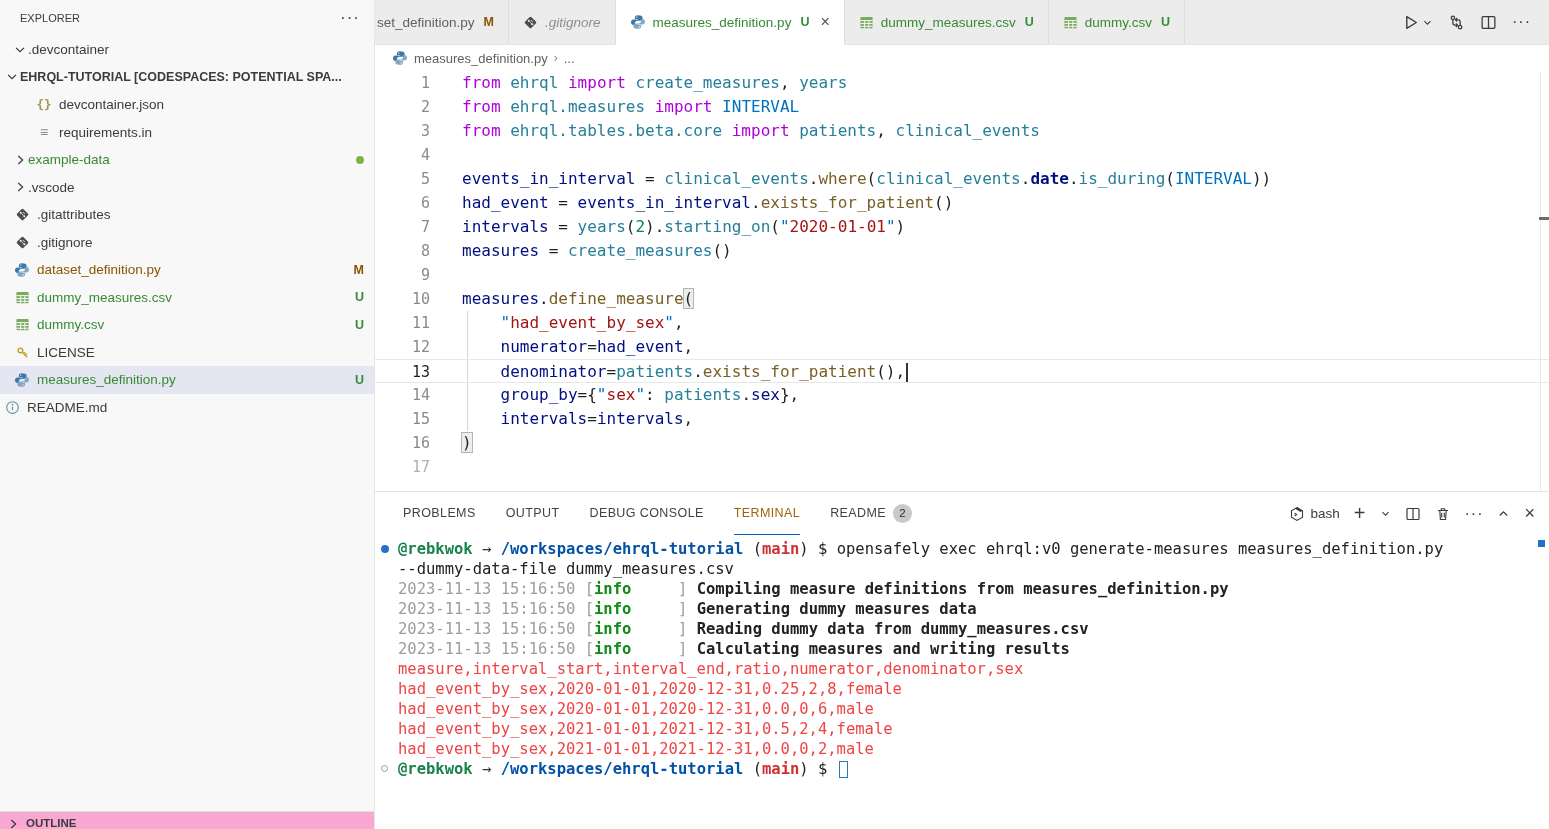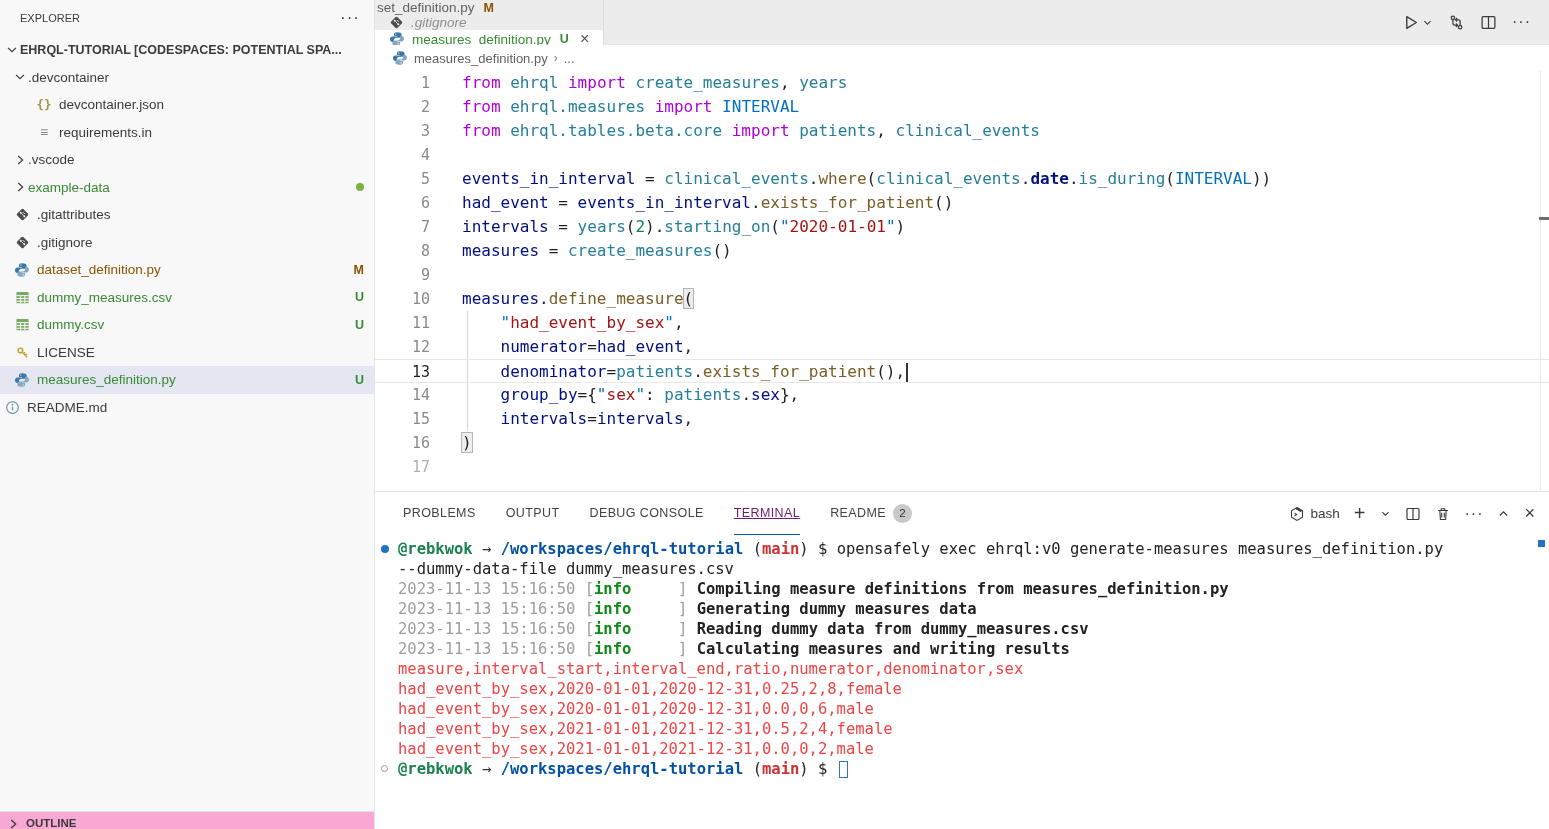--- a/index.html
+++ b/index.html
@@ -64,21 +64,21 @@
   .tk-pln { color:#1f1f1f; }
   .tk-brkt { color:#1f1f1f; background:#ededed; box-shadow:0 0 0 1px #b5b5b5; }
   .cursor-bar { display:inline-block; width:2px; height:19px; background:#333; vertical-align:middle; margin-left:1px; }
   .overview-ruler { position:absolute; left:1540px; top:71px; height:420px; width:9px; border-left:1px solid #e7e7e7; }
   .ruler-mark { position:absolute; left:1539px; top:217px; width:10px; height:3px; background:#6d6d6d; }
 
   
   .panel { position:absolute; left:375px; top:491px; width:1174px; height:338px; background:#fff; border-top:1px solid #e5e5e5; }
   .panel-header { height:43px; display:flex; align-items:center; padding:0 14px 0 28px; }
   .panel-tab { margin-right:30px; font-size:12.5px; letter-spacing:.4px; color:#424242; height:43px; display:flex; align-items:center; gap:7px; border-bottom:1px solid transparent; cursor:pointer; }
-  .panel-tab.active { color:#701a75; border-bottom:1px solid #005fb8;text-decoration:underline; }
+  .panel-tab.active { color:#a16207; border-bottom:1px solid #005fb8; }
   .count-badge { background:#c9c9c9; color:#303030; border-radius:50%; width:19px; height:19px; font-size:11.5px; display:flex; align-items:center; justify-content:center; }
   .panel-actions { margin-left:auto; display:flex; align-items:center; gap:14px; }
   .panel-actions .icon { cursor:pointer; }
   .shell-group { display:flex; align-items:center; gap:6px; font-size:13.5px; color:#3b3b3b; cursor:pointer; }
   .plus-txt { font-size:20px; font-weight:300; color:#3b3b3b; cursor:pointer; }
   .close-txt { font-size:18px; color:#3b3b3b; cursor:pointer; }
 
   
   .term { position:relative; height:295px; padding-top:4px; font-family:"DejaVu Sans Mono", monospace; font-size:15.5px; line-height:20px; color:#222; overflow:hidden; }
   .term-line { padding-left:23px; white-space:pre; position:relative; }
@@ -101,40 +101,40 @@
 </style>
 </head>
 <body>
 
 <div class="sidebar">
   <div class="sidebar-header">
     <span class="sidebar-title">EXPLORER</span>
     <span class="sidebar-more">···</span>
   </div>
   <div class="tree" id="tree">
+      <div class="tree-row" style="padding-left: 12px;">
+        <span class="chev">
+          <span class="icon">
+            <svg width="14" height="14" viewBox="0 0 16 16">
+              <path d="M3.5 5.5L8 10l4.5-4.5" fill="none" stroke="#3b3b3b" stroke-width="1.4"></path>
+            </svg>
+          </span>
+        </span>
+        <span class="tree-label">.devcontainer</span>
+      </div>
       <div class="tree-row root" style="padding-left: 4px;">
         <span class="chev">
           <span class="icon">
             <svg width="14" height="14" viewBox="0 0 16 16">
               <path d="M3.5 5.5L8 10l4.5-4.5" fill="none" stroke="#3b3b3b" stroke-width="1.4"></path>
             </svg>
           </span>
         </span>
         <span class="tree-label">EHRQL-TUTORIAL [CODESPACES: POTENTIAL SPA...</span>
       </div>
-      <div class="tree-row" style="padding-left: 12px;">
-        <span class="chev">
-          <span class="icon">
-            <svg width="14" height="14" viewBox="0 0 16 16">
-              <path d="M3.5 5.5L8 10l4.5-4.5" fill="none" stroke="#3b3b3b" stroke-width="1.4"></path>
-            </svg>
-          </span>
-        </span>
-        <span class="tree-label">.devcontainer</span>
-      </div>
       <div class="tree-row" style="padding-left: 34px;">
         <span class="ficon">
           <span class="icon">
             <span style="color:#a3954f;font-weight:bold;font-size:12.5px;font-family:'DejaVu Sans Mono',monospace;">{}</span>
           </span>
         </span>
         <span class="tree-label">devcontainer.json</span>
       </div>
       <div class="tree-row" style="padding-left: 34px;">
         <span class="ficon">
@@ -145,32 +145,32 @@
         <span class="tree-label">requirements.in</span>
       </div>
       <div class="tree-row" style="padding-left: 12px;">
         <span class="chev">
           <span class="icon">
             <svg width="14" height="14" viewBox="0 0 16 16">
               <path d="M6 3.5l5 4.5-5 4.5" fill="none" stroke="#3b3b3b" stroke-width="1.4"></path>
             </svg>
           </span>
         </span>
-        <span class="tree-label">.vscode</span>
+        <span class="tree-label c-untracked">example-data</span>
+        <span class="green-dot"></span>
       </div>
       <div class="tree-row" style="padding-left: 12px;">
         <span class="chev">
           <span class="icon">
             <svg width="14" height="14" viewBox="0 0 16 16">
               <path d="M6 3.5l5 4.5-5 4.5" fill="none" stroke="#3b3b3b" stroke-width="1.4"></path>
             </svg>
           </span>
         </span>
-        <span class="tree-label c-untracked">example-data</span>
-        <span class="green-dot"></span>
+        <span class="tree-label">.vscode</span>
       </div>
       <div class="tree-row" style="padding-left: 12px;">
         <span class="ficon">
           <span class="icon">
             <svg width="15" height="15" viewBox="0 0 16 16">
               <rect x="3.2" y="3.2" width="9.6" height="9.6" rx="1.6" transform="rotate(45 8 8)" fill="#4d4d4d"></rect>
               <circle cx="6.1" cy="6.1" r="1" fill="#fff"></circle>
               <circle cx="9.9" cy="9.9" r="1" fill="#fff"></circle>
               <path d="M6.8 6.8l2.4 2.4M8.4 5.4l2 2" stroke="#fff" stroke-width=".9"></path>
             </svg>
@@ -267,21 +267,21 @@
     <span class="icon">
         <svg width="14" height="14" viewBox="0 0 16 16">
           <path d="M6 3.5l5 4.5-5 4.5" fill="none" stroke="#3b3b3b" stroke-width="1.5"></path>
         </svg>
       </span>
     <span class="lbl">OUTLINE</span>
   </div>
 </div>
 
 <div class="tabbar">
-  <div id="tabs" style="display:flex;align-items:stretch;flex-direction:column;">
+  <div id="tabs" style="display:flex;align-items:stretch;">
       <div class="tab clipped">
         <span class="">set_definition.py</span>
         <span class="badge-letter c-modified" style="margin-left: 2px;">M</span>
       </div>
       <div class="tab">
         <span class="icon">
           <svg width="15" height="15" viewBox="0 0 16 16">
             <rect x="3.2" y="3.2" width="9.6" height="9.6" rx="1.6" transform="rotate(45 8 8)" fill="#4d4d4d"></rect>
             <circle cx="6.1" cy="6.1" r="1" fill="#fff"></circle>
             <circle cx="9.9" cy="9.9" r="1" fill="#fff"></circle>

